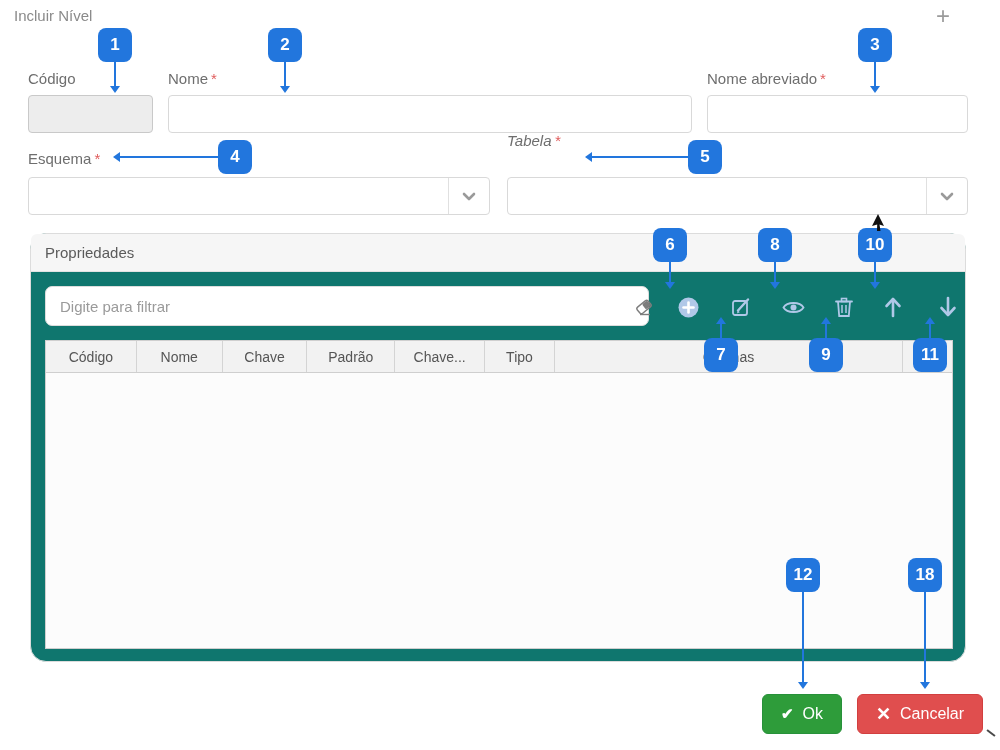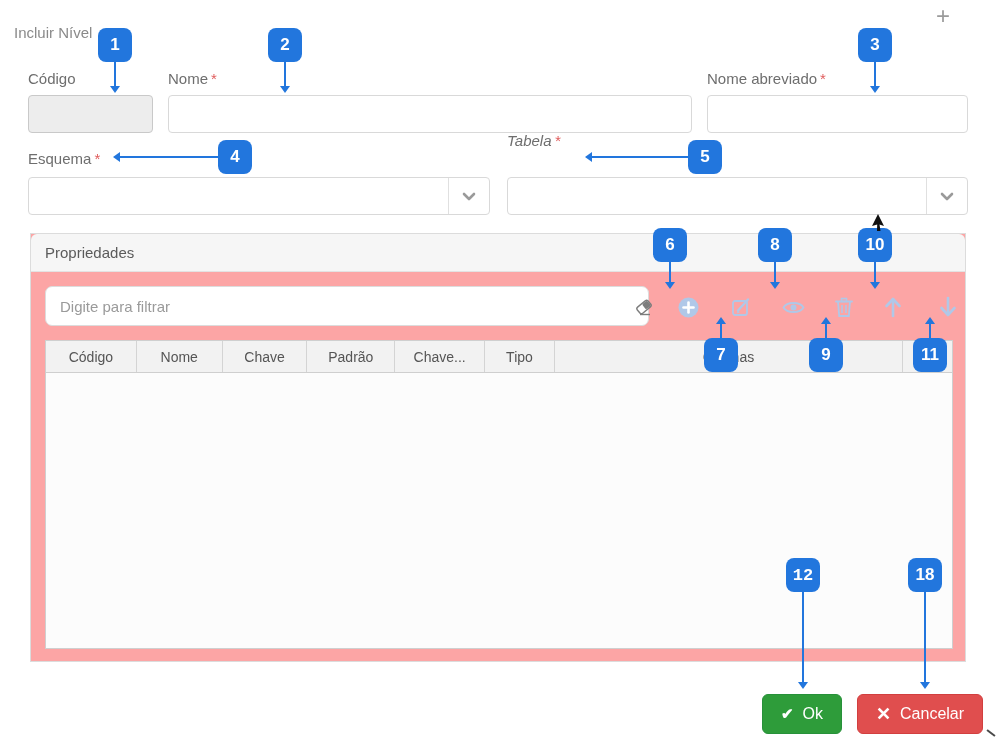--- a/index.html
+++ b/index.html
@@ -1,42 +1,42 @@
 <!DOCTYPE html>
 <html><head>
 <meta charset="utf-8">
 <style>
   html,body{margin:0;padding:0;background:#fff;}
   #app{position:relative;width:1000px;height:750px;background:#fff;overflow:hidden;
        font-family:"Liberation Sans",sans-serif;color:#666;}
   .abs{position:absolute;}
 
   
-  .dlg-title{left:14px;top:24px;font-size:15px;color:#8a8a8a;}
+  .dlg-title{left:14px;top:7px;font-size:15px;color:#8a8a8a;}
   .dlg-plus{left:936px;top:2px;font-size:24px;color:#9b9b9b;font-weight:300;cursor:pointer;}
 
   
   .fld-label{font-size:15px;color:#6e6e6e;}
   .req{color:#e05c5c;margin-left:3px;}
 
   
   .tinput{position:absolute;height:38px;border:1px solid #d9d9d9;border-radius:4px;background:#fff;
           box-sizing:border-box;font-size:15px;padding:0 10px;color:#444;outline:none;
           font-family:"Liberation Sans",sans-serif;}
   .tinput.disabled{background:#ededed;border-color:#c9c9c9;}
 
   
   .sel{position:absolute;height:38px;border:1px solid #d9d9d9;border-radius:4px;background:#fff;
        box-sizing:border-box;cursor:pointer;}
   .sel .chev{position:absolute;right:0;top:0;width:40px;height:100%;border-left:1px solid #e0e0e0;
        display:flex;align-items:center;justify-content:center;}
 
   
-  .panel{left:30px;top:233px;width:936px;height:429px;border:1px solid #dcdcdc;border-radius:0;
-         background:#fca5a5;box-sizing:border-box;}
+  .panel{left:30px;top:233px;width:936px;height:429px;border:1px solid #dcdcdc;border-radius:16px;
+         background:#0f766e;box-sizing:border-box;}
   .panel-hd{height:37px;background:#f6f6f6;border-bottom:1px solid #e3e3e3;border-radius:6px 6px 0 0;
          line-height:37px;padding-left:14px;font-size:15px;color:#5b5b5b;}
   .filter{position:absolute;left:14px;top:52px;width:604px;height:40px;border:1px solid #dcdcdc;
          border-radius:7px;box-sizing:border-box;font-size:15px;padding:0 40px 0 14px;color:#444;
          outline:none;font-family:"Liberation Sans",sans-serif;background:#fff;}
   .filter::placeholder{color:#9a9a9a;}
   .eraser{position:absolute;left:602px;top:62px;width:22px;height:22px;cursor:pointer;}
   .ticon{position:absolute;top:60px;width:26px;height:26px;display:flex;align-items:center;
          justify-content:center;cursor:pointer;}
 
@@ -227,20 +227,20 @@
       <div class="ahead down" style="left: 770px; top: 282px;"></div>
       <div class="badge" style="left: 809px; top: 338px;">9</div>
       <div class="aline" style="left: 825px; top: 324px; width: 2px; height: 14px;"></div>
       <div class="ahead up" style="left: 821px; top: 317px;"></div>
       <div class="badge" style="left: 858px; top: 228px;">10</div>
       <div class="aline" style="left: 874px; top: 262px; width: 2px; height: 20px;"></div>
       <div class="ahead down" style="left: 870px; top: 282px;"></div>
       <div class="badge" style="left: 913px; top: 338px;">11</div>
       <div class="aline" style="left: 929px; top: 324px; width: 2px; height: 14px;"></div>
       <div class="ahead up" style="left: 925px; top: 317px;"></div>
-      <div class="badge" style="left: 786px; top: 558px; font-family: Liberation Mono, monospace;">12</div>
+      <div class="badge" style="left: 786px; top: 558px;">12</div>
       <div class="aline" style="left: 802px; top: 592px; width: 2px; height: 90px;"></div>
       <div class="ahead down" style="left: 798px; top: 682px;"></div>
       <div class="badge" style="left: 908px; top: 558px;">18</div>
       <div class="aline" style="left: 924px; top: 592px; width: 2px; height: 90px;"></div>
       <div class="ahead down" style="left: 920px; top: 682px;"></div>
     </div>
 </div>
 
 </body></html>

